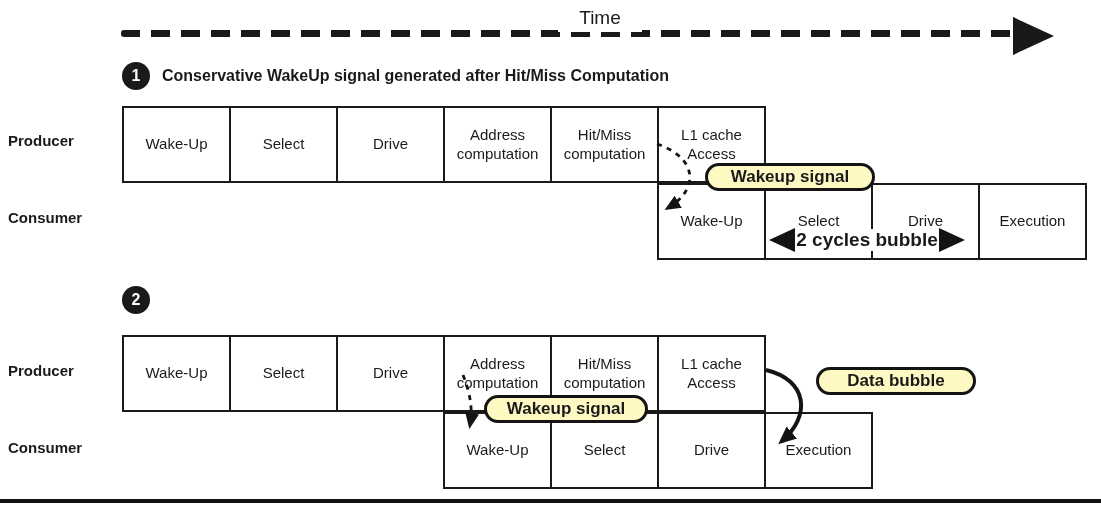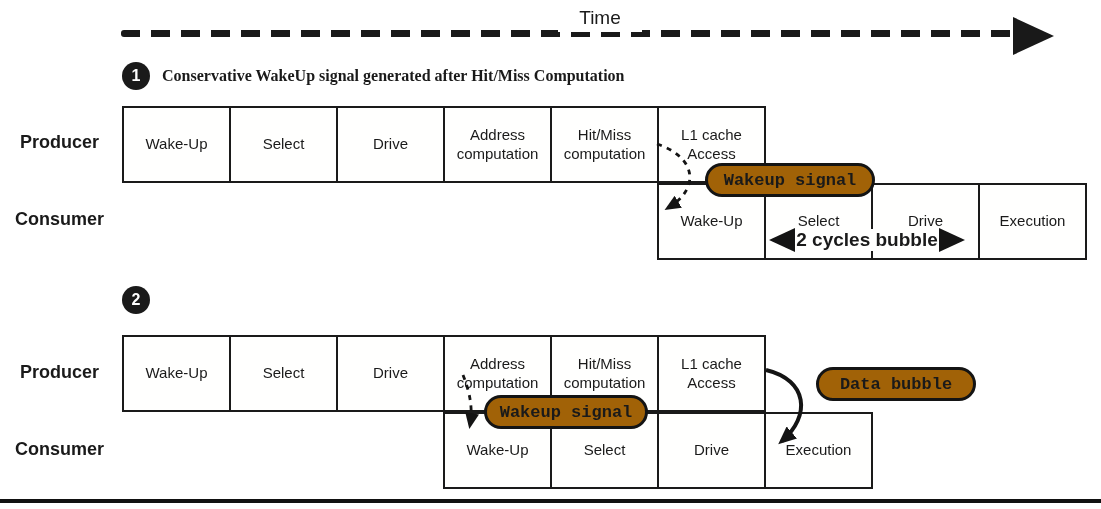--- a/index.html
+++ b/index.html
@@ -23,42 +23,42 @@
     border-left:41px solid #191919;
   }
   
   .num-circle{
     position:absolute;width:28px;height:28px;border-radius:50%;
     background:#1a1a1a;color:#ffffff;font-weight:bold;font-size:16px;
     display:flex;align-items:center;justify-content:center;
   }
   .sec-title{
     position:absolute;left:162px;height:28px;line-height:28px;
-    font-weight:bold;font-size:16px;white-space:nowrap;font-family:Liberation Serif, serif;
+    font-weight:bold;font-size:16px;white-space:nowrap;
   }
   
   .row-label{
-    position:absolute;left:8px;width:103px;text-align:center;
-    font-weight:bold;font-size:18px;white-space:nowrap;
+    position:absolute;left:8px;width:103px;text-align:left;
+    font-weight:bold;font-size:15px;white-space:nowrap;
   }
   
   .prow{position:absolute;display:flex;z-index:1;}
   .cell{
     width:109px;height:77px;box-sizing:border-box;margin-left:-2px;
     border:2px solid #1a1a1a;background:#fffffe;
     display:flex;align-items:center;justify-content:center;
     text-align:center;font-size:15px;line-height:1.25;padding:0 2px;
   }
   .cell:first-child{margin-left:0;}
   
   .bubble{
-    position:absolute;height:34px;box-sizing:border-box;
-    background:#a16207;border:3.5px solid #141414;border-radius:19px;
+    position:absolute;height:28px;box-sizing:border-box;
+    background:#fef9c3;border:3.5px solid #141414;border-radius:19px;
     display:flex;align-items:center;justify-content:center;
-    font-weight:bold;font-size:17px;white-space:nowrap;z-index:6;font-family:Liberation Mono, monospace;
+    font-weight:bold;font-size:17px;white-space:nowrap;z-index:6;
   }
   
   .cycles{
     position:absolute;left:752px;top:227px;width:230px;height:26px;
     display:flex;align-items:center;justify-content:center;z-index:4;
   }
   .cycles .txt{font-weight:bold;font-size:19px;white-space:nowrap;background:#fffffe;padding:0 1px;}
   .tri-l{width:0;height:0;border-top:12px solid transparent;border-bottom:12px solid transparent;border-right:26px solid #141414;}
   .tri-r{width:0;height:0;border-top:12px solid transparent;border-bottom:12px solid transparent;border-left:26px solid #141414;}
   

